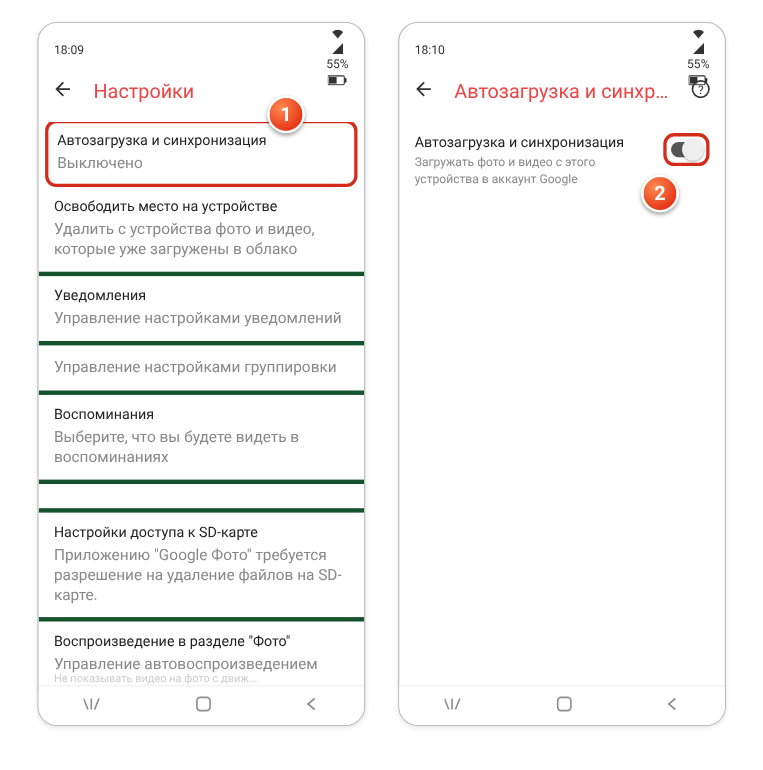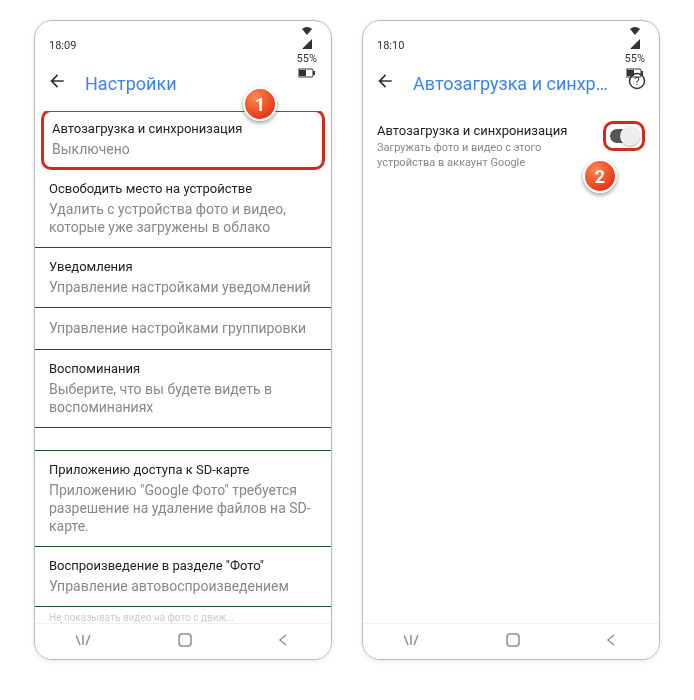--- a/index.html
+++ b/index.html
@@ -3,24 +3,24 @@
   <meta charset="utf-8">
   <style>
     * { margin: 0; padding: 0; box-sizing: border-box; font-family: -apple-system, Roboto, Arial, sans-serif; }
     body { background: #fff; padding: 20px; display: flex; gap: 30px; justify-content: center; }
     .phone { width: 298px; height: 640px; border: 1px solid #bbb; border-radius: 18px; overflow: hidden; background: #fff; position: relative; box-shadow: 0 1px 4px rgba(0,0,0,0.1); }
     .status-bar { height: 24px; display: flex; justify-content: space-between; align-items: center; padding: 0 14px; font-size: 11px; color: #333; margin-top: 12px; }
     .status-right { display: flex; align-items: center; gap: 3px; flex-direction: column; }
     .status-icon { display: inline-flex; }
     .header { display: flex; align-items: center; padding: 10px 8px 12px 8px; gap: 14px; }
     .back-btn { cursor: pointer; padding: 4px; }
-    .header-title { font-size: 18px; font-weight: 400; color: #3b82f6; flex: 1; white-space: nowrap; overflow: hidden; text-overflow: ellipsis; }
+    .header-title { font-size: 18px; font-weight: 400; color: #ef4444; flex: 1; white-space: nowrap; overflow: hidden; text-overflow: ellipsis; }
     .help-btn { padding: 4px; cursor: pointer; }
     .settings-list { overflow-y: hidden; }
-    .setting-item { padding: 11px 14px; border-bottom: 1px solid #14532d; cursor: pointer; }
+    .setting-item { padding: 11px 14px; border-bottom: 4px solid #14532d; cursor: pointer; }
     .setting-title { font-size: 13px; color: #222; margin-bottom: 2px; line-height: 1.3; }
     .setting-subtitle { font-size: 14px; color: #888; line-height: 1.3; }
     .section-header { padding: 14px 14px 6px 14px; font-size: 11px; color: #555; }
     .highlight-box { border: 3px solid #d42a1a; border-radius: 10px; }
     .highlight-first { margin: -2px 6px 0 6px; padding: 9px 8px; }
     .badge { position: absolute; width: 34px; height: 34px; border-radius: 50%; background: radial-gradient(circle at 35% 30%, #ff8a50, #e63a1a 70%); border: 2px solid #fff; box-shadow: 0 2px 4px rgba(0,0,0,0.4); color: #fff; font-weight: bold; font-size: 18px; display: flex; align-items: center; justify-content: center; z-index: 10; }
     .badge1 { top: 66px; right: 54px; }
     .badge2 { top: 138px; right: 42px; }
     .detail-row { display: flex; padding: 12px 14px; gap: 10px; align-items: flex-start; }
     .detail-text { flex: 1; }
@@ -93,21 +93,21 @@
     <div class="setting-item">
       <div class="setting-subtitle">Управление настройками группировки</div>
     </div>
     <div class="setting-item">
       <div class="setting-title">Воспоминания</div>
       <div class="setting-subtitle">Выберите, что вы будете видеть в воспоминаниях</div>
     </div>
     <div class="setting-item">
     </div>
     <div class="setting-item">
-      <div class="setting-title">Приложению доступа к SD-карте</div>
+      <div class="setting-title">Настройки доступа к SD-карте</div>
       <div class="setting-subtitle">Приложению "Google Фото" требуется разрешение на удаление файлов на SD-карте.</div>
     </div>
     <div class="setting-item">
       <div class="setting-title">Воспроизведение в разделе "Фото"</div>
       <div class="setting-subtitle">Управление автовоспроизведением</div>
     </div>
     <div class="section-header">Общий доступ</div>
     <div class="setting-item" style="border-bottom:none">
       <div class="setting-title">Доступ для партнера</div>
       <div class="setting-subtitle">Вы можете автоматически предоставлять партнеру доступ к фотографиям</div>

